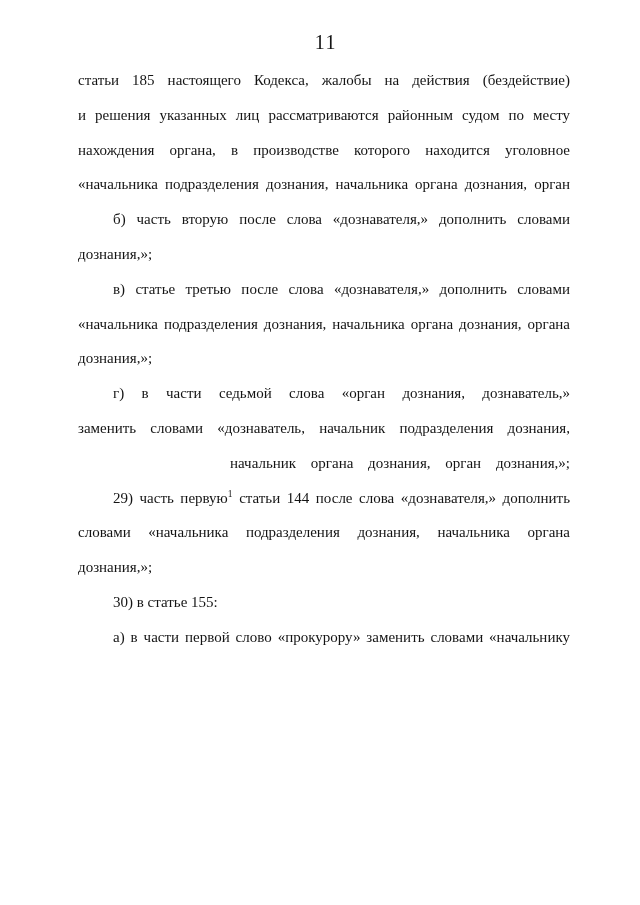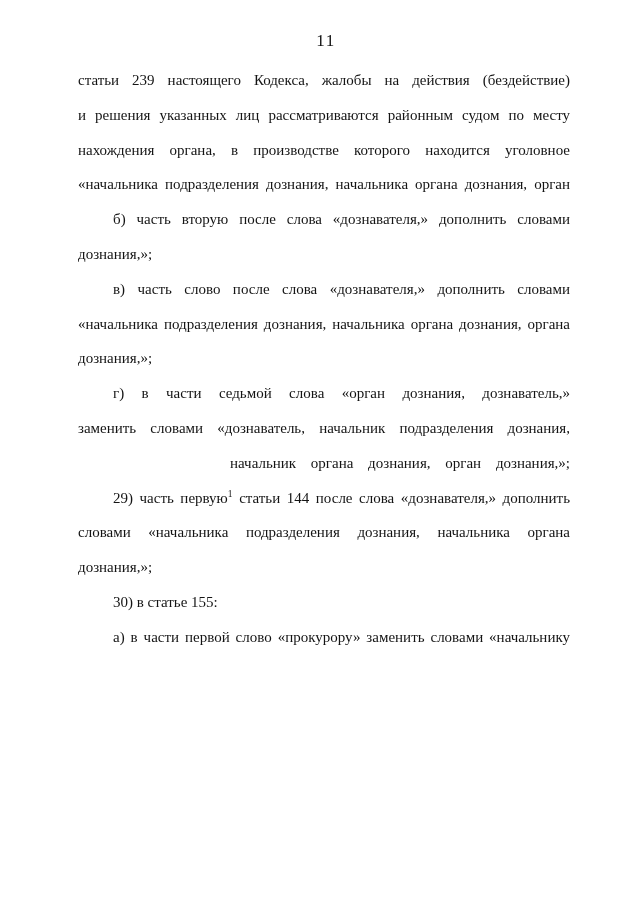--- a/index.html
+++ b/index.html
@@ -13,21 +13,21 @@
     font-family: "Liberation Serif", "DejaVu Serif", serif;
     color: #141414;
     overflow: hidden;
   }
   .page-number {
     position: absolute;
     top: 31px;
     left: 0;
     width: 100%;
     text-align: center;
-    font-size: 17px;
+    font-size: 20px;
     letter-spacing: 1.5px;
     padding-left: 12px;
   }
   .content {
     position: absolute;
     left: 78px;
     top: 63px;
     width: 492px;
     font-size: 15px;
   }
@@ -55,33 +55,33 @@
 </head>
 <body>
 
 <div class="page">
 
   <div class="page-number">11</div>
 
   <div class="content">
 
     <p class="para">
-      <span class="line j">статьи 239 настоящего Кодекса, жалобы на действия (бездействие)</span>
+      <span class="line j">статьи 185 настоящего Кодекса, жалобы на действия (бездействие)</span>
       <span class="line j">и решения указанных лиц рассматриваются районным судом по месту</span>
       <span class="line j">нахождения органа, в производстве которого находится уголовное</span>
     </p>
 
     <p class="para">
       <span class="line j">«начальника подразделения дознания, начальника органа дознания, орган</span>
       <span class="line j ind">б) часть вторую после слова «дознавателя,» дополнить словами</span>
       <span class="line">дознания,»;</span>
     </p>
 
     <p class="para">
-      <span class="line j ind">в) часть слово после слова «дознавателя,» дополнить словами</span>
+      <span class="line j ind">в) статье третью после слова «дознавателя,» дополнить словами</span>
       <span class="line j">«начальника подразделения дознания, начальника органа дознания, органа</span>
       <span class="line">дознания,»;</span>
     </p>
 
     <p class="para">
       <span class="line j ind">г) в части седьмой слова «орган дознания, дознаватель,»</span>
       <span class="line j">заменить словами «дознаватель, начальник подразделения дознания,</span>
       <span class="line ws">начальник органа дознания, орган дознания,»;</span>
     </p>
 

